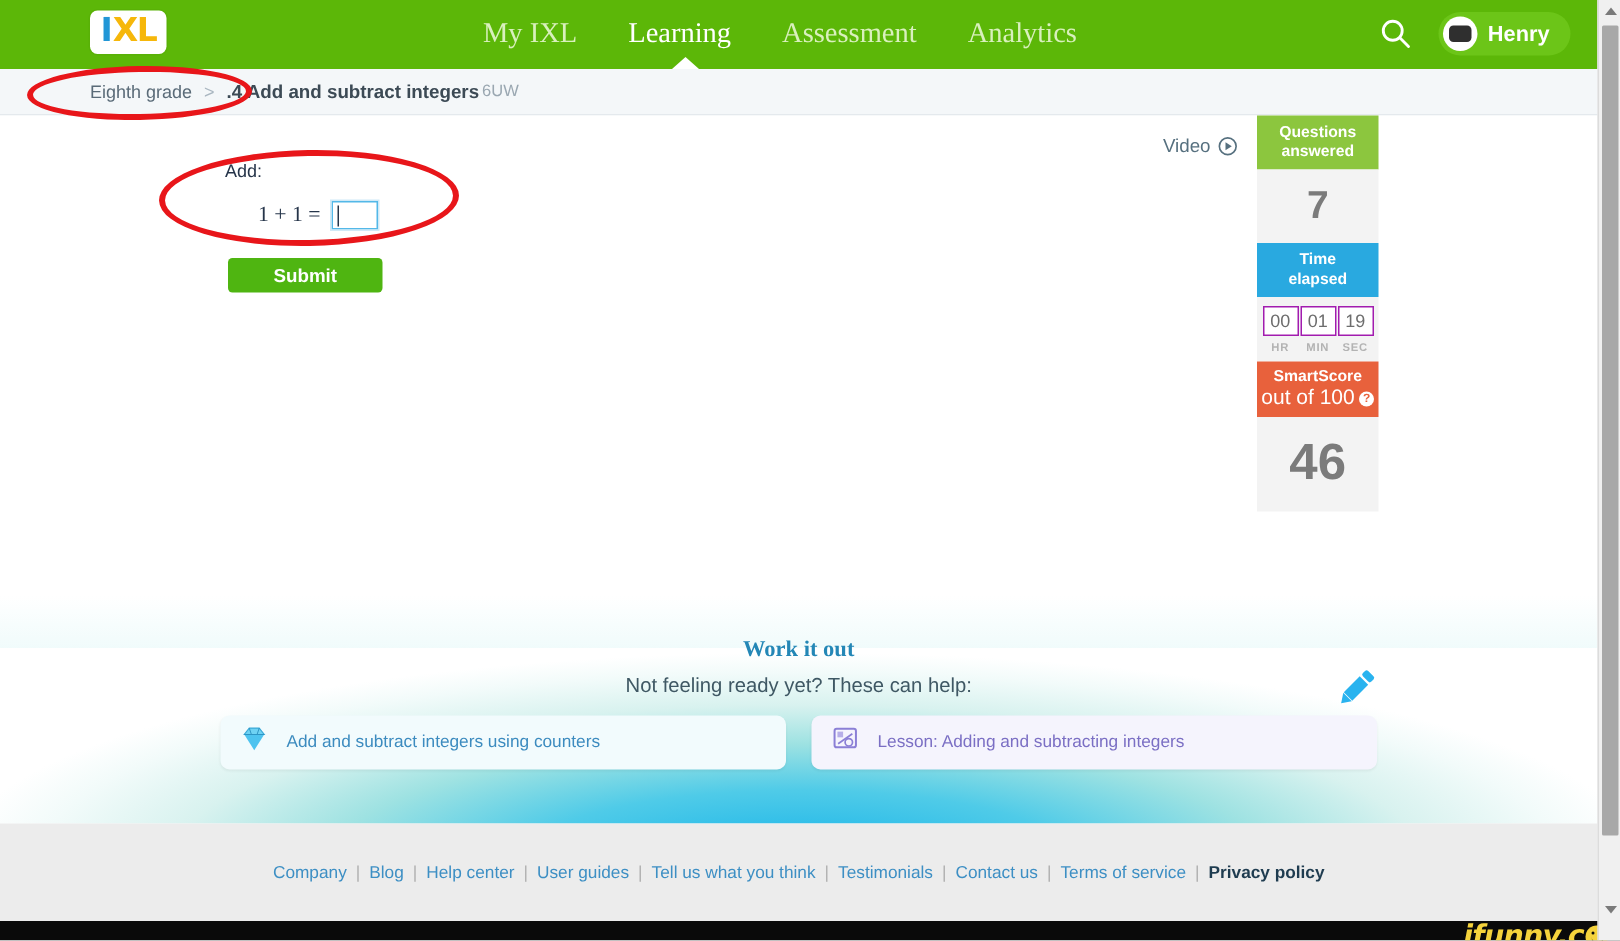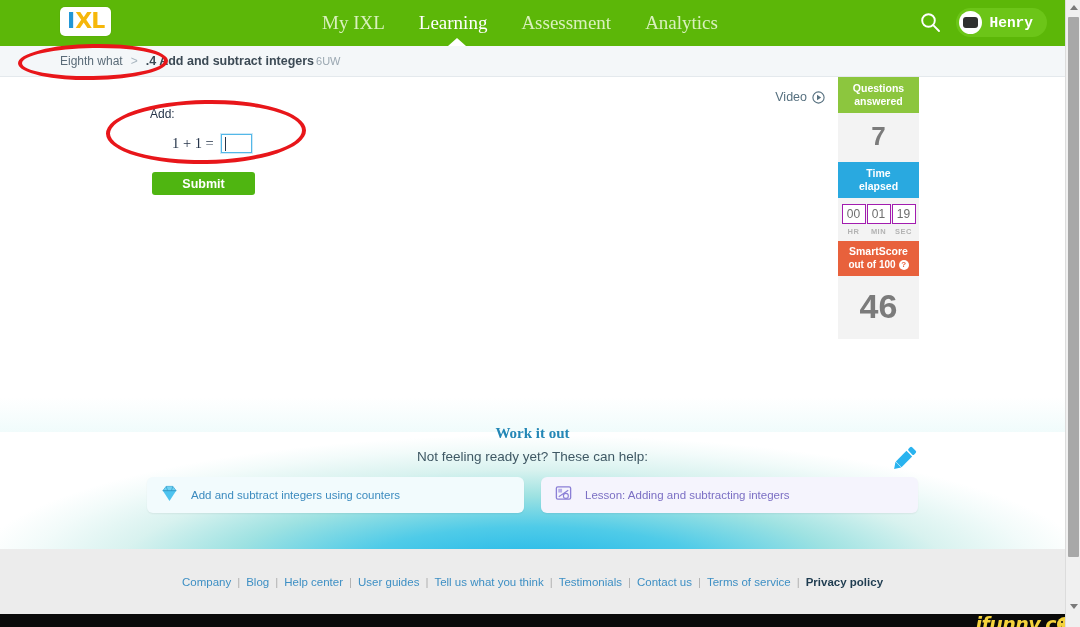--- a/index.html
+++ b/index.html
@@ -59,21 +59,21 @@
   .avatar {
     width: 23px; height: 23px; border-radius: 50%;
     background: #ffffff; display: flex; align-items: center; justify-content: center;
     margin-right: 7px;
   }
   .avatar-inner {
     width: 15px; height: 11px; background: #2f2f2f; border-radius: 3px;
   }
   .username {
     color: #ffffff; font-size: 14.5px; font-weight: bold;
-    font-family: Liberation Mono, monospace;
+    font-family: Liberation Sans, sans-serif;
   }
 
   
   .breadcrumb {
     position: absolute; top: 46px; left: 0; width: 1065px; height: 31px;
     background: #f4f7f9; border-bottom: 1px solid #e4e9ed;
     display: flex; align-items: center; padding-left: 60px;
   }
   .bc-grade { color: #5a6b78; font-size: 12px; cursor: pointer; }
   .bc-sep { color: #a9b6c0; font-size: 12px; margin: 0 8px; }
@@ -124,21 +124,21 @@
 
   
   .score-panel { position: absolute; left: 838px; top: 0; width: 81px; }
   .sp-head {
     color: #ffffff; font-size: 10.5px; font-weight: bold; text-align: center;
     padding: 5px 2px; line-height: 13px;
   }
   .sp-head.q { background: #8cc63e; }
   .sp-head.t { background: #29a9e0; }
   .sp-head.s { background: #e8613c; padding: 4px 2px 5px; }
-  .sp-sub { font-size: 10px; font-weight: bold; display: inline; }
+  .sp-sub { font-size: 14px; font-weight: normal; display: inline; }
   .help-dot {
     display: inline-block; width: 10px; height: 10px; border-radius: 50%;
     background: #ffffff; color: #e8613c; font-size: 8px; font-weight: bold;
     line-height: 10px; text-align: center; margin-left: 3px; vertical-align: 1px;
     cursor: pointer;
   }
   .sp-body {
     background: #f3f3f3; text-align: center;
     color: #7b7b7b; font-weight: bold;
   }
@@ -254,21 +254,21 @@
 
     <div class="user-pill">
       <span class="avatar">
           <span class="avatar-inner"></span>
         </span>
       <span class="username">Henry</span>
     </div>
   </div>
 
   <div class="breadcrumb">
-    <span class="bc-grade">Eighth what</span>
+    <span class="bc-grade">Eighth grade</span>
     <span class="bc-sep">&gt;</span>
     <span class="bc-title">.4 Add and subtract integers</span>
     <span class="bc-code">6UW</span>
   </div>
 
   <div class="content">
     <div class="page-bg2"></div>
     <div class="page-bg"></div>
 
     <div class="video-link">

